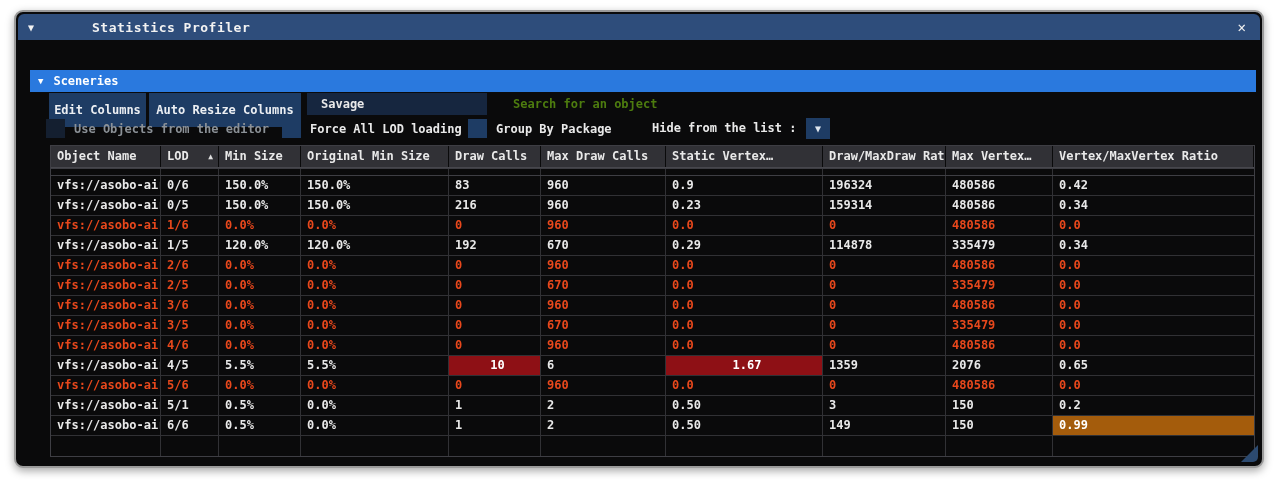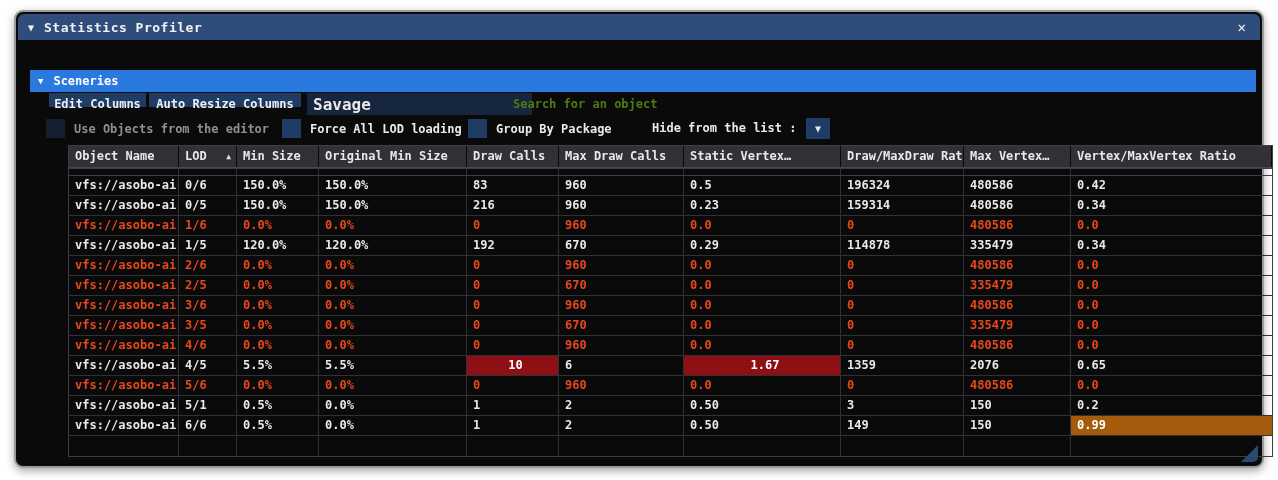--- a/index.html
+++ b/index.html
@@ -7,54 +7,54 @@
     font-family:"DejaVu Sans Mono","Liberation Mono",monospace; }
 
   .window { position:absolute; left:14px; top:10px; width:1250px; height:458px;
     background:#0a0a0b; border:2px solid #9b9b9b; border-radius:9px;
     box-shadow:0 3px 8px rgba(0,0,0,.35); }
 
   .titlebar { position:absolute; left:2px; right:2px; top:2px; height:26px;
     background:#2e4d7b; border-radius:6px 6px 0 0; display:flex; align-items:center;
     color:#f2f2f2; font-weight:700; font-size:13px; padding:0 10px; }
   .titlebar .tri { font-size:10px; margin-right:10px; }
-  .titlebar .title { letter-spacing:.5px; }
+  .titlebar .title { letter-spacing:.5px;margin-left:48px; }
   .titlebar .close { margin-left:auto; font-size:14px; cursor:pointer; padding:0 4px; }
 
   .panelbar { position:absolute; left:14px; top:58px; width:1226px; height:22px;
     background:#2a79de; display:flex; align-items:center; color:#ffffff;
     font-weight:700; font-size:12px; padding:0 8px; }
   .panelbar .tri { font-size:9px; margin-right:10px; }
 
-  .btn { position:absolute; top:81px; height:14px; background:#1e3c64; color:#eceff3;
+  .btn { position:absolute; top:81px; height:34px; background:#1e3c64; color:#eceff3;
     font-weight:700; font-size:12px; line-height:22px; text-align:center;
     border:none; cursor:pointer; font-family:inherit; }
   .btn.b1 { left:33px; width:97px; }
   .btn.b2 { left:133px; width:152px; }
 
-  .searchbox { position:absolute; top:81px; left:291px; width:225px; height:22px;
-    background:#16263f; border:none; color:#e9e9e9; font-weight:700; font-size:16px;
-    padding:0 6px; font-family:inherit; outline:none; }
+  .searchbox { position:absolute; top:81px; left:291px; width:180px; height:22px;
+    background:#16263f; border:none; color:#e9e9e9; font-weight:700; font-size:12px;
+    padding:0 14px; font-family:inherit; outline:none; }
   .searchhint { position:absolute; top:81px; left:497px; height:22px; line-height:22px;
     color:#4d7c0f; font-weight:700; font-size:12px; }
 
   .optrow { position:absolute; top:106px; left:0; right:0; height:21px; }
   .opt { position:absolute; display:flex; align-items:center; height:21px; }
   .cb { width:19px; height:19px; background:#1e3c64; flex:0 0 auto; cursor:pointer; }
   .cb.disabled { background:#141f30; }
   .opt .lab { font-weight:700; font-size:12px; color:#e9e9e9; margin-left:9px; white-space:nowrap; }
   .opt .lab.dim { color:#8b9197; }
   .o1 { left:30px; } .o2 { left:266px; } .o3 { left:452px; }
   .hidelab { position:absolute; left:636px; top:0; height:21px; line-height:21px;
     font-weight:700; font-size:12px; color:#e9e9e9; }
   .dropbtn { position:absolute; left:790px; top:0; width:24px; height:21px;
     background:#1e3c64; color:#dfe7ef; font-size:10px; text-align:center;
     line-height:21px; cursor:pointer; }
 
-  .stats-table { position:absolute; left:52px; top:133px; width:1205px;
+  .stats-table { position:absolute; left:34px; top:133px; width:1205px;
     border:1px solid #3e3e44; }
   .trow { display:grid; height:20px; border-bottom:1px solid #313135; }
   .trow .td, .trow .th { overflow:hidden; white-space:nowrap; padding-left:6px;
     font-size:12px; font-weight:700; line-height:19px; color:#e9e9e9;
     border-right:1px solid #313135; }
   .trow > div:last-child { border-right:none; }
   .trow.thead { height:22px; background:#313136; border-bottom:1px solid #47474d; }
   .trow.thead .th { line-height:21px; border-right:1px solid #0a0a0b; position:relative; }
   .trow.thead .sort { position:absolute; right:5px; top:0; font-size:8px; color:#e0e0e0; }
   .trow.spacer { height:8px; border-top:1px solid #3e3e44; border-bottom:1px solid #3e3e44; }
@@ -130,21 +130,21 @@
         <div class="td"></div>
         <div class="td"></div>
       </div>
       <div class="trow" style="grid-template-columns: 110px 58px 82px 148px 92px 125px 157px 123px 107px 201px;">
         <div class="td">vfs://asobo-air</div>
         <div class="td">0/6</div>
         <div class="td">150.0%</div>
         <div class="td">150.0%</div>
         <div class="td">83</div>
         <div class="td">960</div>
-        <div class="td">0.5</div>
+        <div class="td">0.9</div>
         <div class="td">196324</div>
         <div class="td">480586</div>
         <div class="td">0.42</div>
       </div>
       <div class="trow" style="grid-template-columns: 110px 58px 82px 148px 92px 125px 157px 123px 107px 201px;">
         <div class="td">vfs://asobo-air</div>
         <div class="td">0/5</div>
         <div class="td">150.0%</div>
         <div class="td">150.0%</div>
         <div class="td">216</div>

